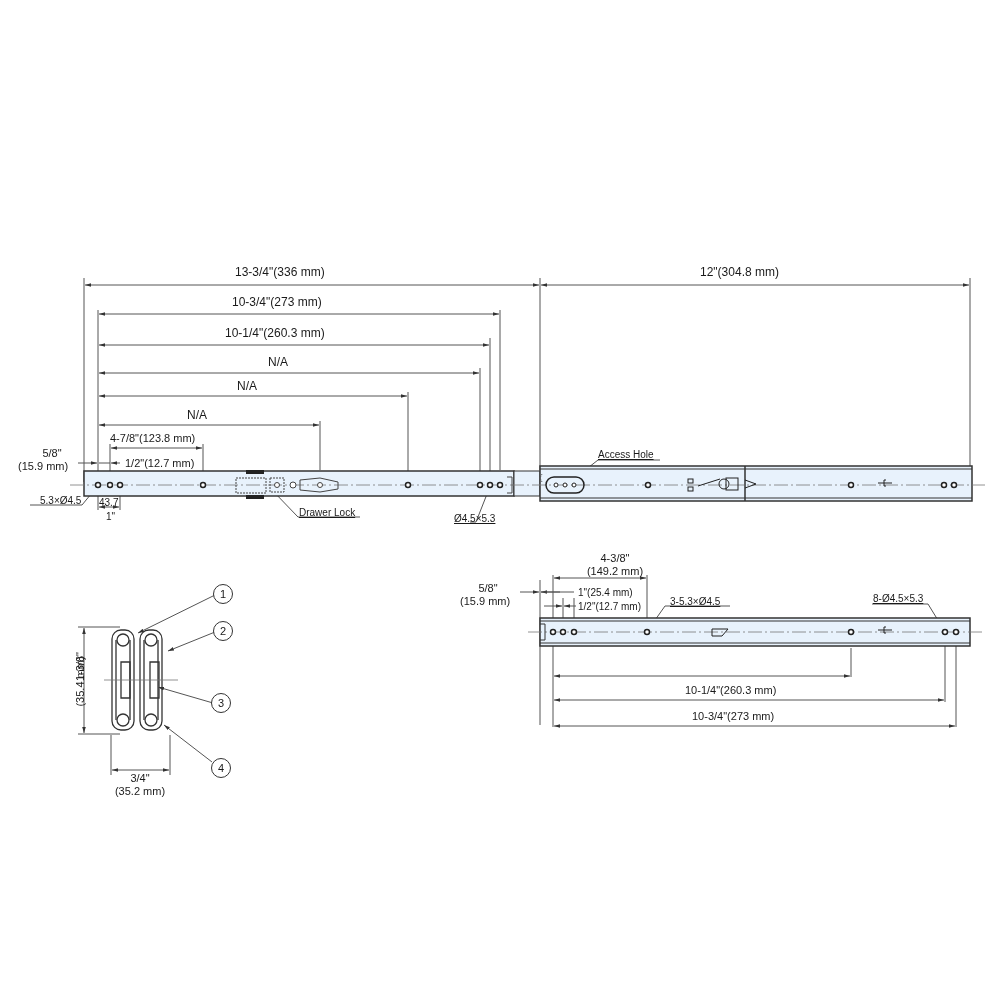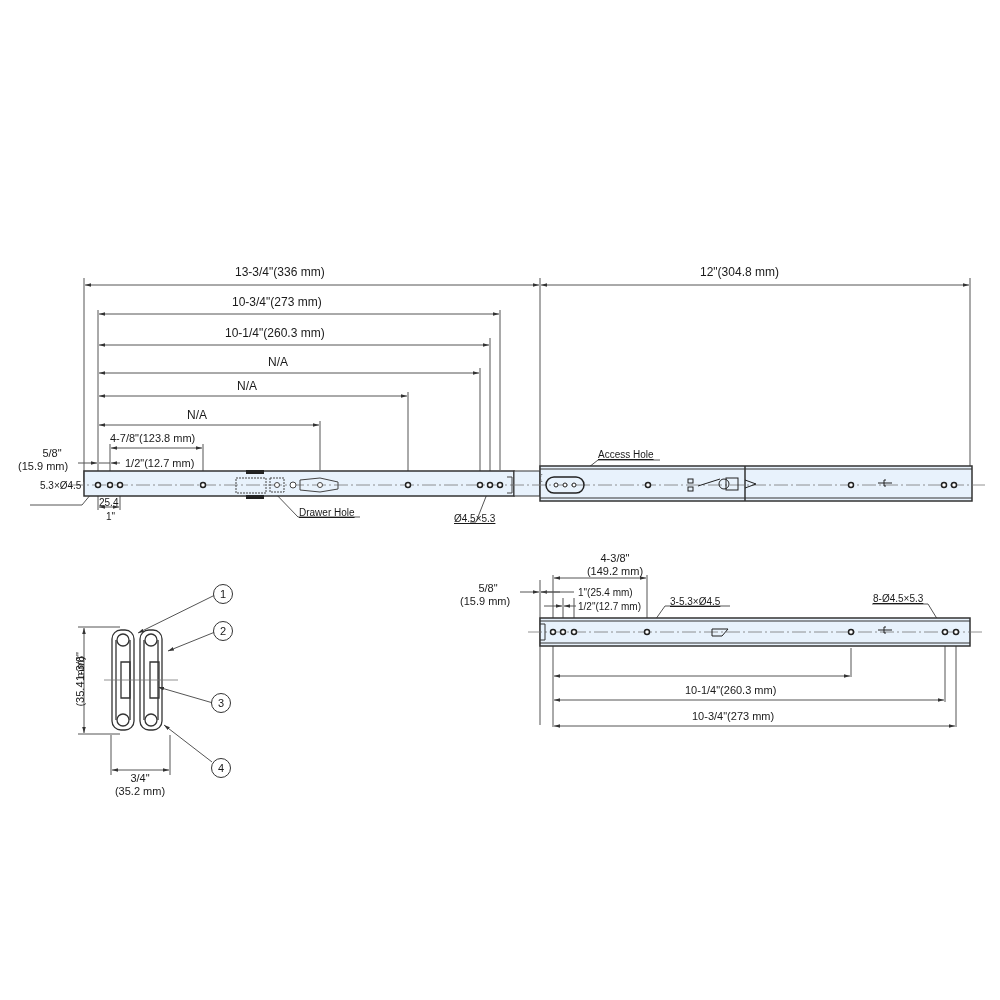--- a/index.html
+++ b/index.html
@@ -187,24 +187,24 @@
 <div class="lbl" style="left:700px;top:266px;font-size:12px;">12"(304.8 mm)</div>
 <div class="lbl" style="left:232px;top:296px;font-size:12px;">10-3/4"(273 mm)</div>
 <div class="lbl" style="left:225px;top:327px;font-size:12px;">10-1/4"(260.3 mm)</div>
 <div class="lbl" style="left:268px;top:356px;font-size:12px;">N/A</div>
 <div class="lbl" style="left:237px;top:380px;font-size:12px;">N/A</div>
 <div class="lbl" style="left:187px;top:409px;font-size:12px;">N/A</div>
 <div class="lbl" style="left:110px;top:432px;">4-7/8"(123.8 mm)</div>
 <div class="lbl" style="left:125px;top:457px;">1/2"(12.7 mm)</div>
 <div class="lbl c" style="left:32px;top:447px;width:40px;">5/8"</div>
 <div class="lbl" style="left:18px;top:460px;">(15.9 mm)</div>
-<div class="lbl small" style="left:32px;top:479px;padding-left:8px;">5.3×Ø4.5</div>
-<div class="lbl small" style="left:99px;top:496px;">25.4</div>
+<div class="lbl small" style="left:32px;top:494px;padding-left:8px;">5.3×Ø4.5</div>
+<div class="lbl small" style="left:99px;top:496px;">43.7</div>
 <div class="lbl small" style="left:106px;top:510px;">1"</div>
-<div class="lbl small" style="left:299px;top:506px;text-decoration:underline;">Drawer Hole</div>
+<div class="lbl small" style="left:299px;top:506px;text-decoration:underline;">Drawer Lock</div>
 <div class="lbl small" style="left:422px;top:512px;text-decoration:underline;margin-left:32px;">Ø4.5×5.3</div>
 <div class="lbl small" style="left:598px;top:448px;text-decoration:underline;">Access Hole</div>
 
 <div class="lbl c" style="left:565px;top:552px;width:100px;">4-3/8"</div>
 <div class="lbl c" style="left:565px;top:565px;width:100px;">(149.2 mm)</div>
 <div class="lbl c" style="left:458px;top:582px;width:60px;">5/8"</div>
 <div class="lbl" style="left:460px;top:595px;">(15.9 mm)</div>
 <div class="lbl small" style="left:578px;top:586px;">1"(25.4 mm)</div>
 <div class="lbl small" style="left:578px;top:600px;">1/2"(12.7 mm)</div>
 <div class="lbl small" style="left:670px;top:595px;text-decoration:underline;text-align:center;">3-5.3×Ø4.5</div>

